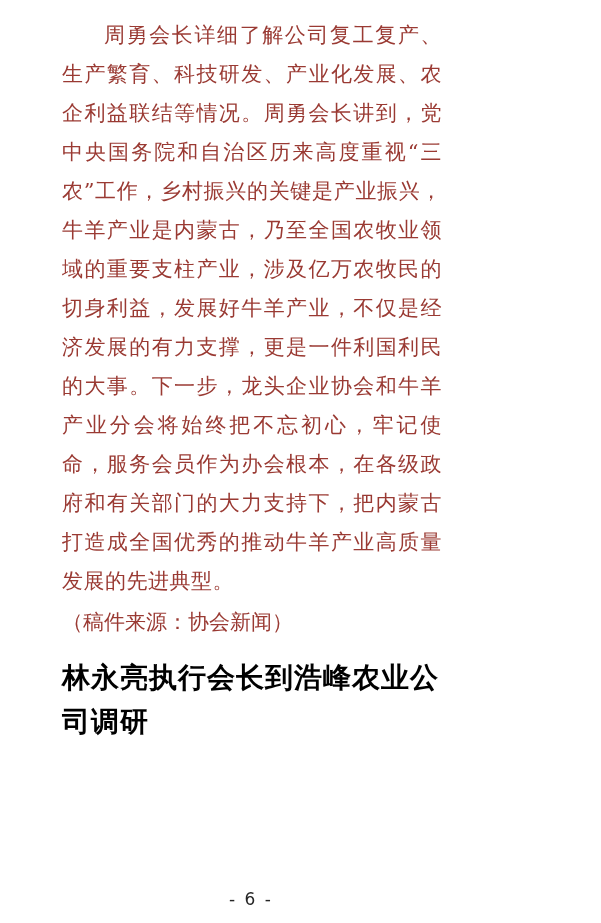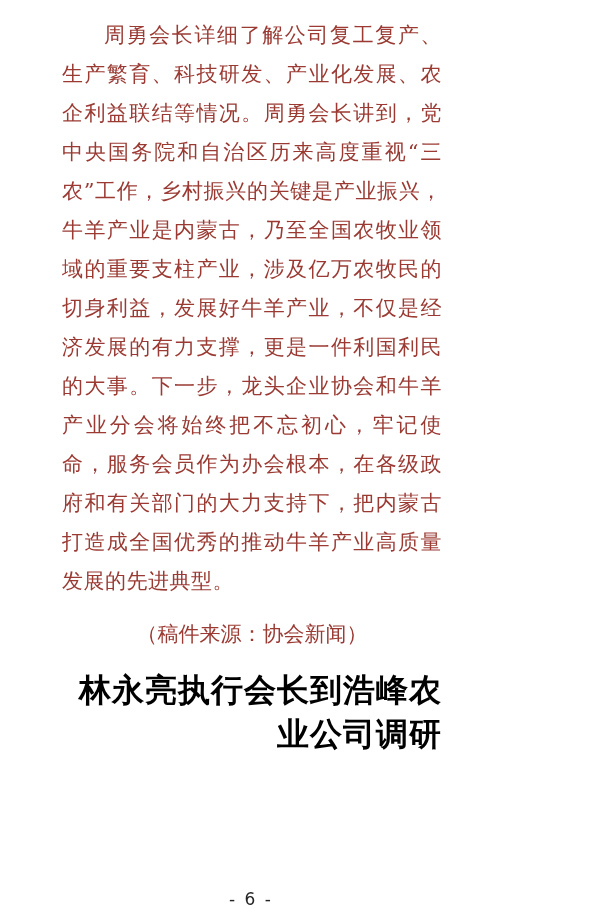--- a/index.html
+++ b/index.html
@@ -28,29 +28,29 @@
       line-height: 39px;
       text-align: justify;
       text-indent: 2em;
       letter-spacing: 0.5px;
     }
     .red-text { color: var(--red); }
     .black-text { color: var(--ink); }
     .source-line {
       font-size: 21px;
       line-height: 39px;
-      text-align: center;
+      text-align: left;
       color: var(--red);
-      margin-top: 14px;
+      margin-top: 2px;
     }
     .article-title {
-      font-size: 32px;
+      font-size: 28px;
       line-height: 44px;
       font-weight: bold;
-      text-align: right;
+      text-align: left;
       color: var(--heading);
       margin-top: 14px;
       margin-bottom: 28px;
       letter-spacing: 1px;
     }
     .body-para { margin-bottom: 10px; }
     .page-number {
       position: absolute;
       left: 0;
       right: 0;

